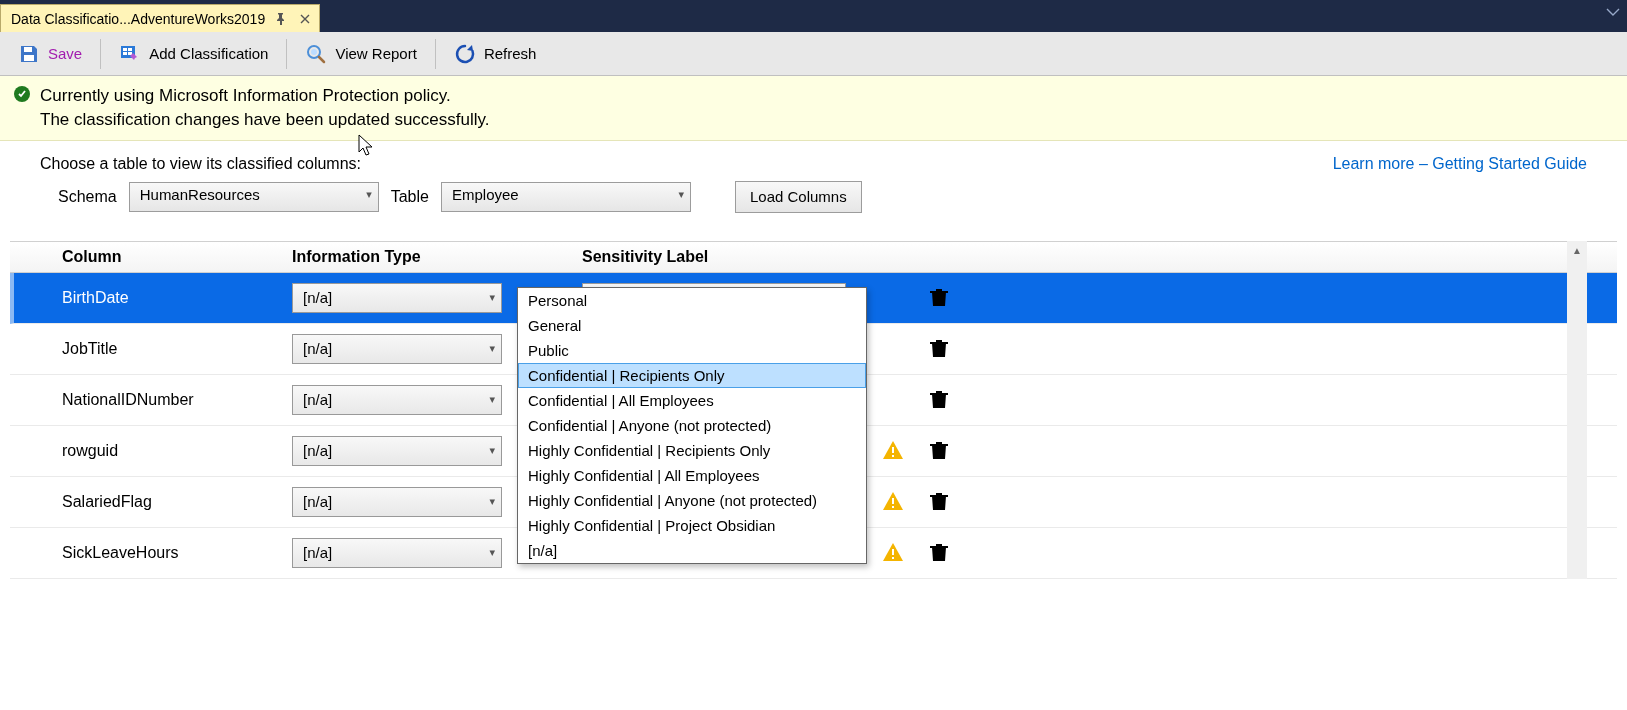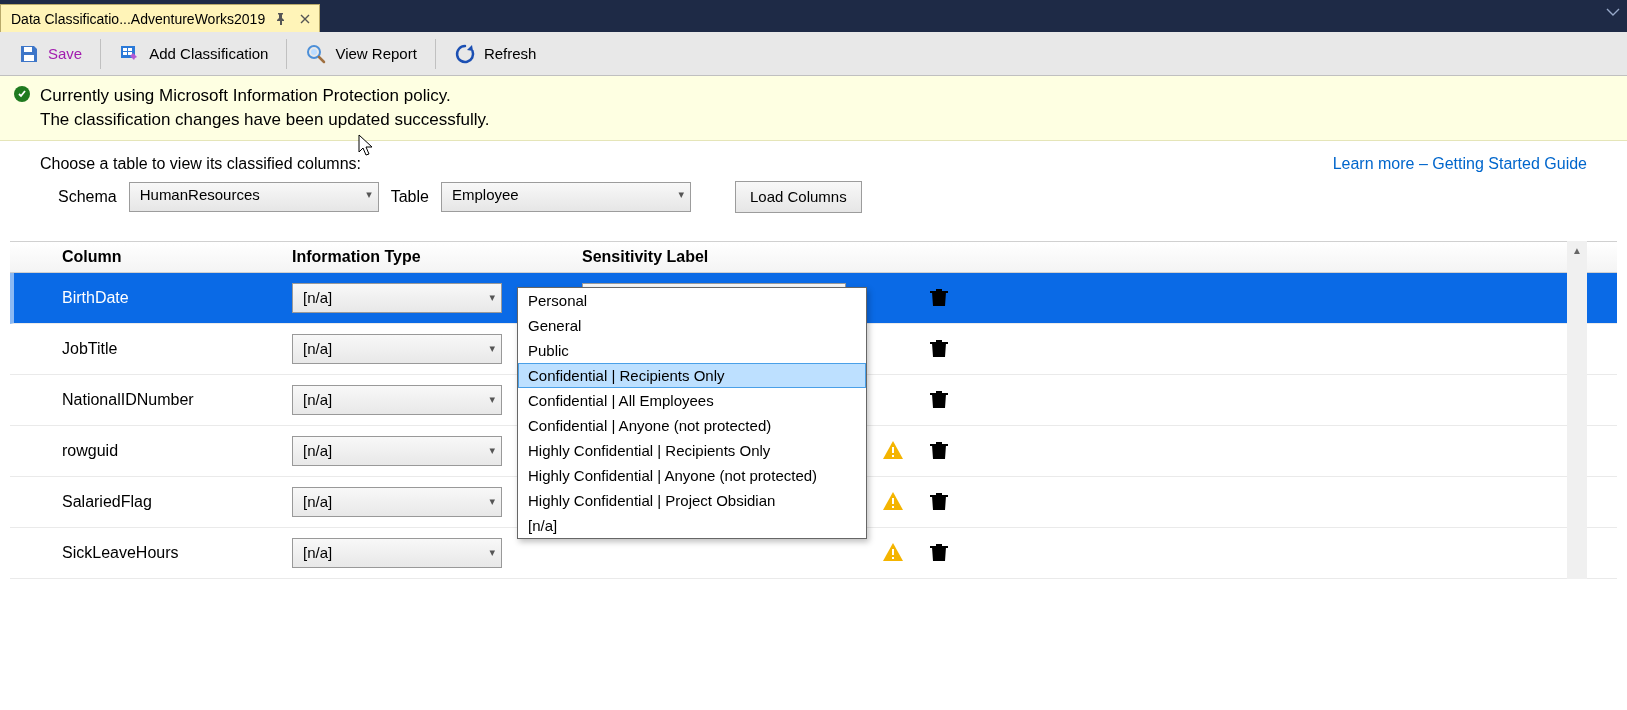--- a/index.html
+++ b/index.html
@@ -471,20 +471,21 @@
         </div>
 
       <div class="popup" id="popup">
           <div class="opt">Personal</div>
           <div class="opt">General</div>
           <div class="opt">Public</div>
           <div class="opt sel">Confidential | Recipients Only</div>
           <div class="opt">Confidential | All Employees</div>
           <div class="opt">Confidential | Anyone (not protected)</div>
           <div class="opt">Highly Confidential | Recipients Only</div>
+          <div class="opt">Highly Confidential | All Employees</div>
           <div class="opt">Highly Confidential | Anyone (not protected)</div>
           <div class="opt">Highly Confidential | Project Obsidian</div>
           <div class="opt">[n/a]</div>
         </div>
     </div>
 
     <div class="vscroll">
       <div class="arrow">▲</div>
       <div class="track">
           <div class="thumb"></div>

